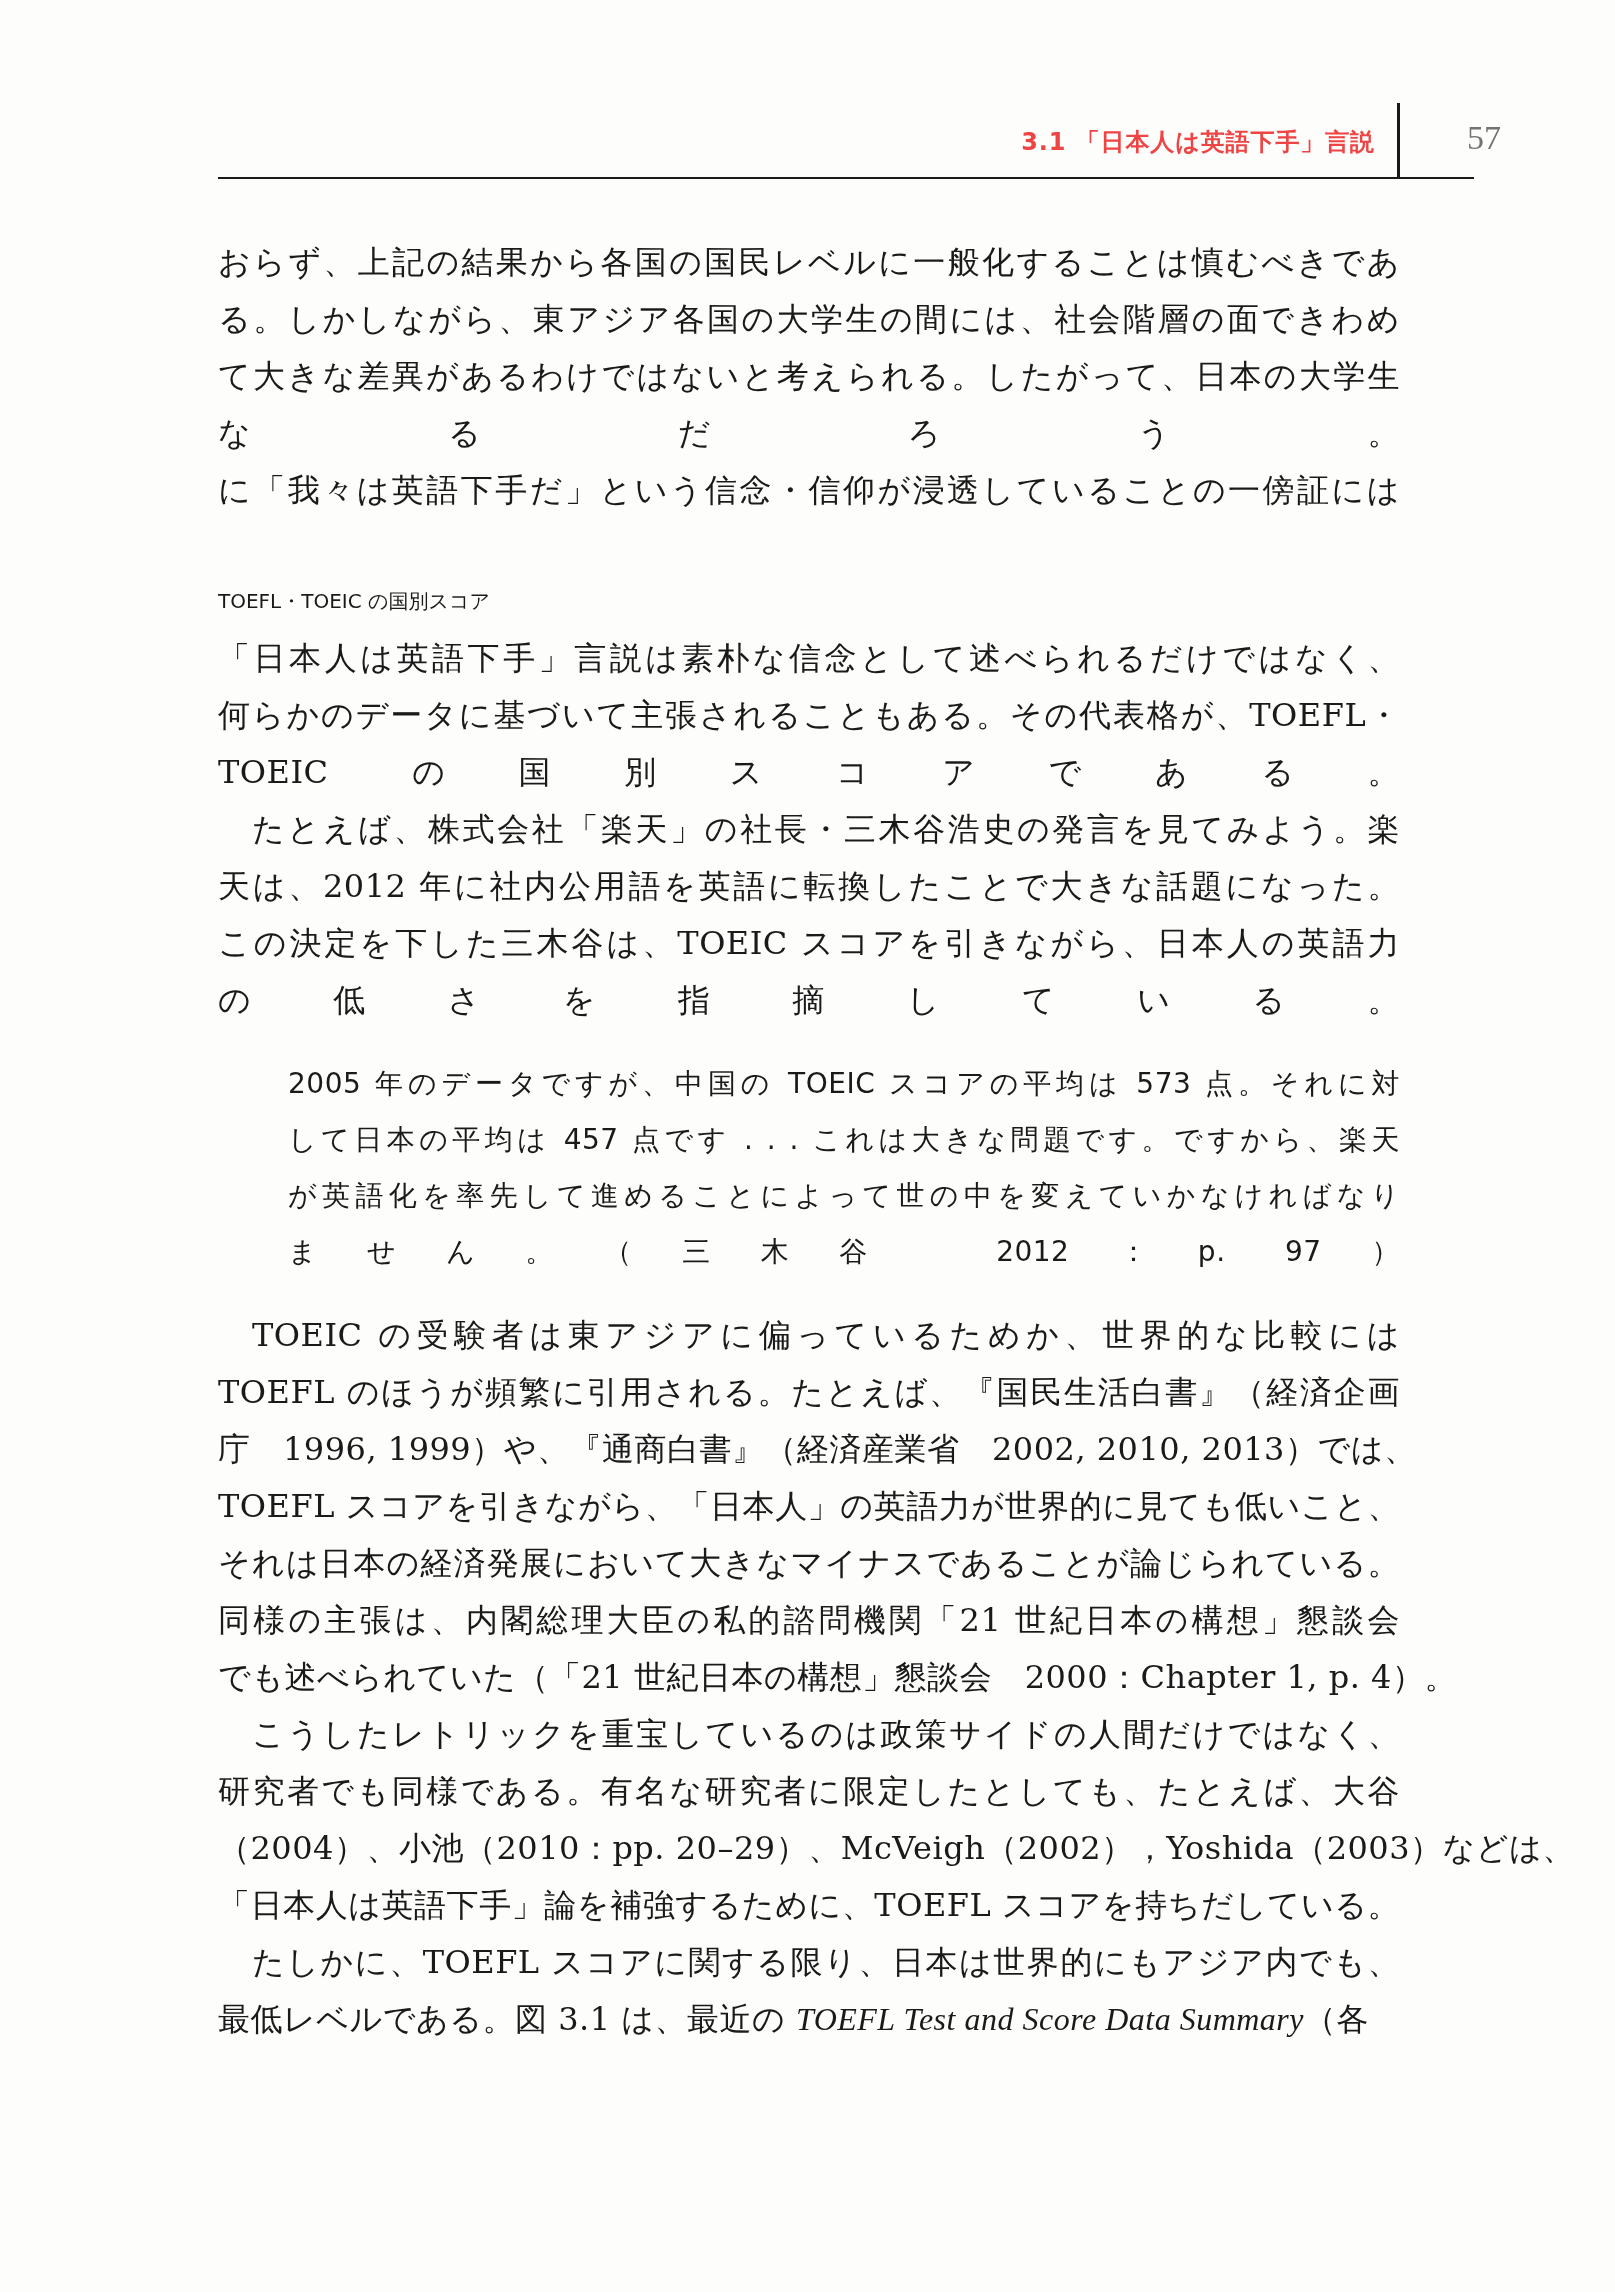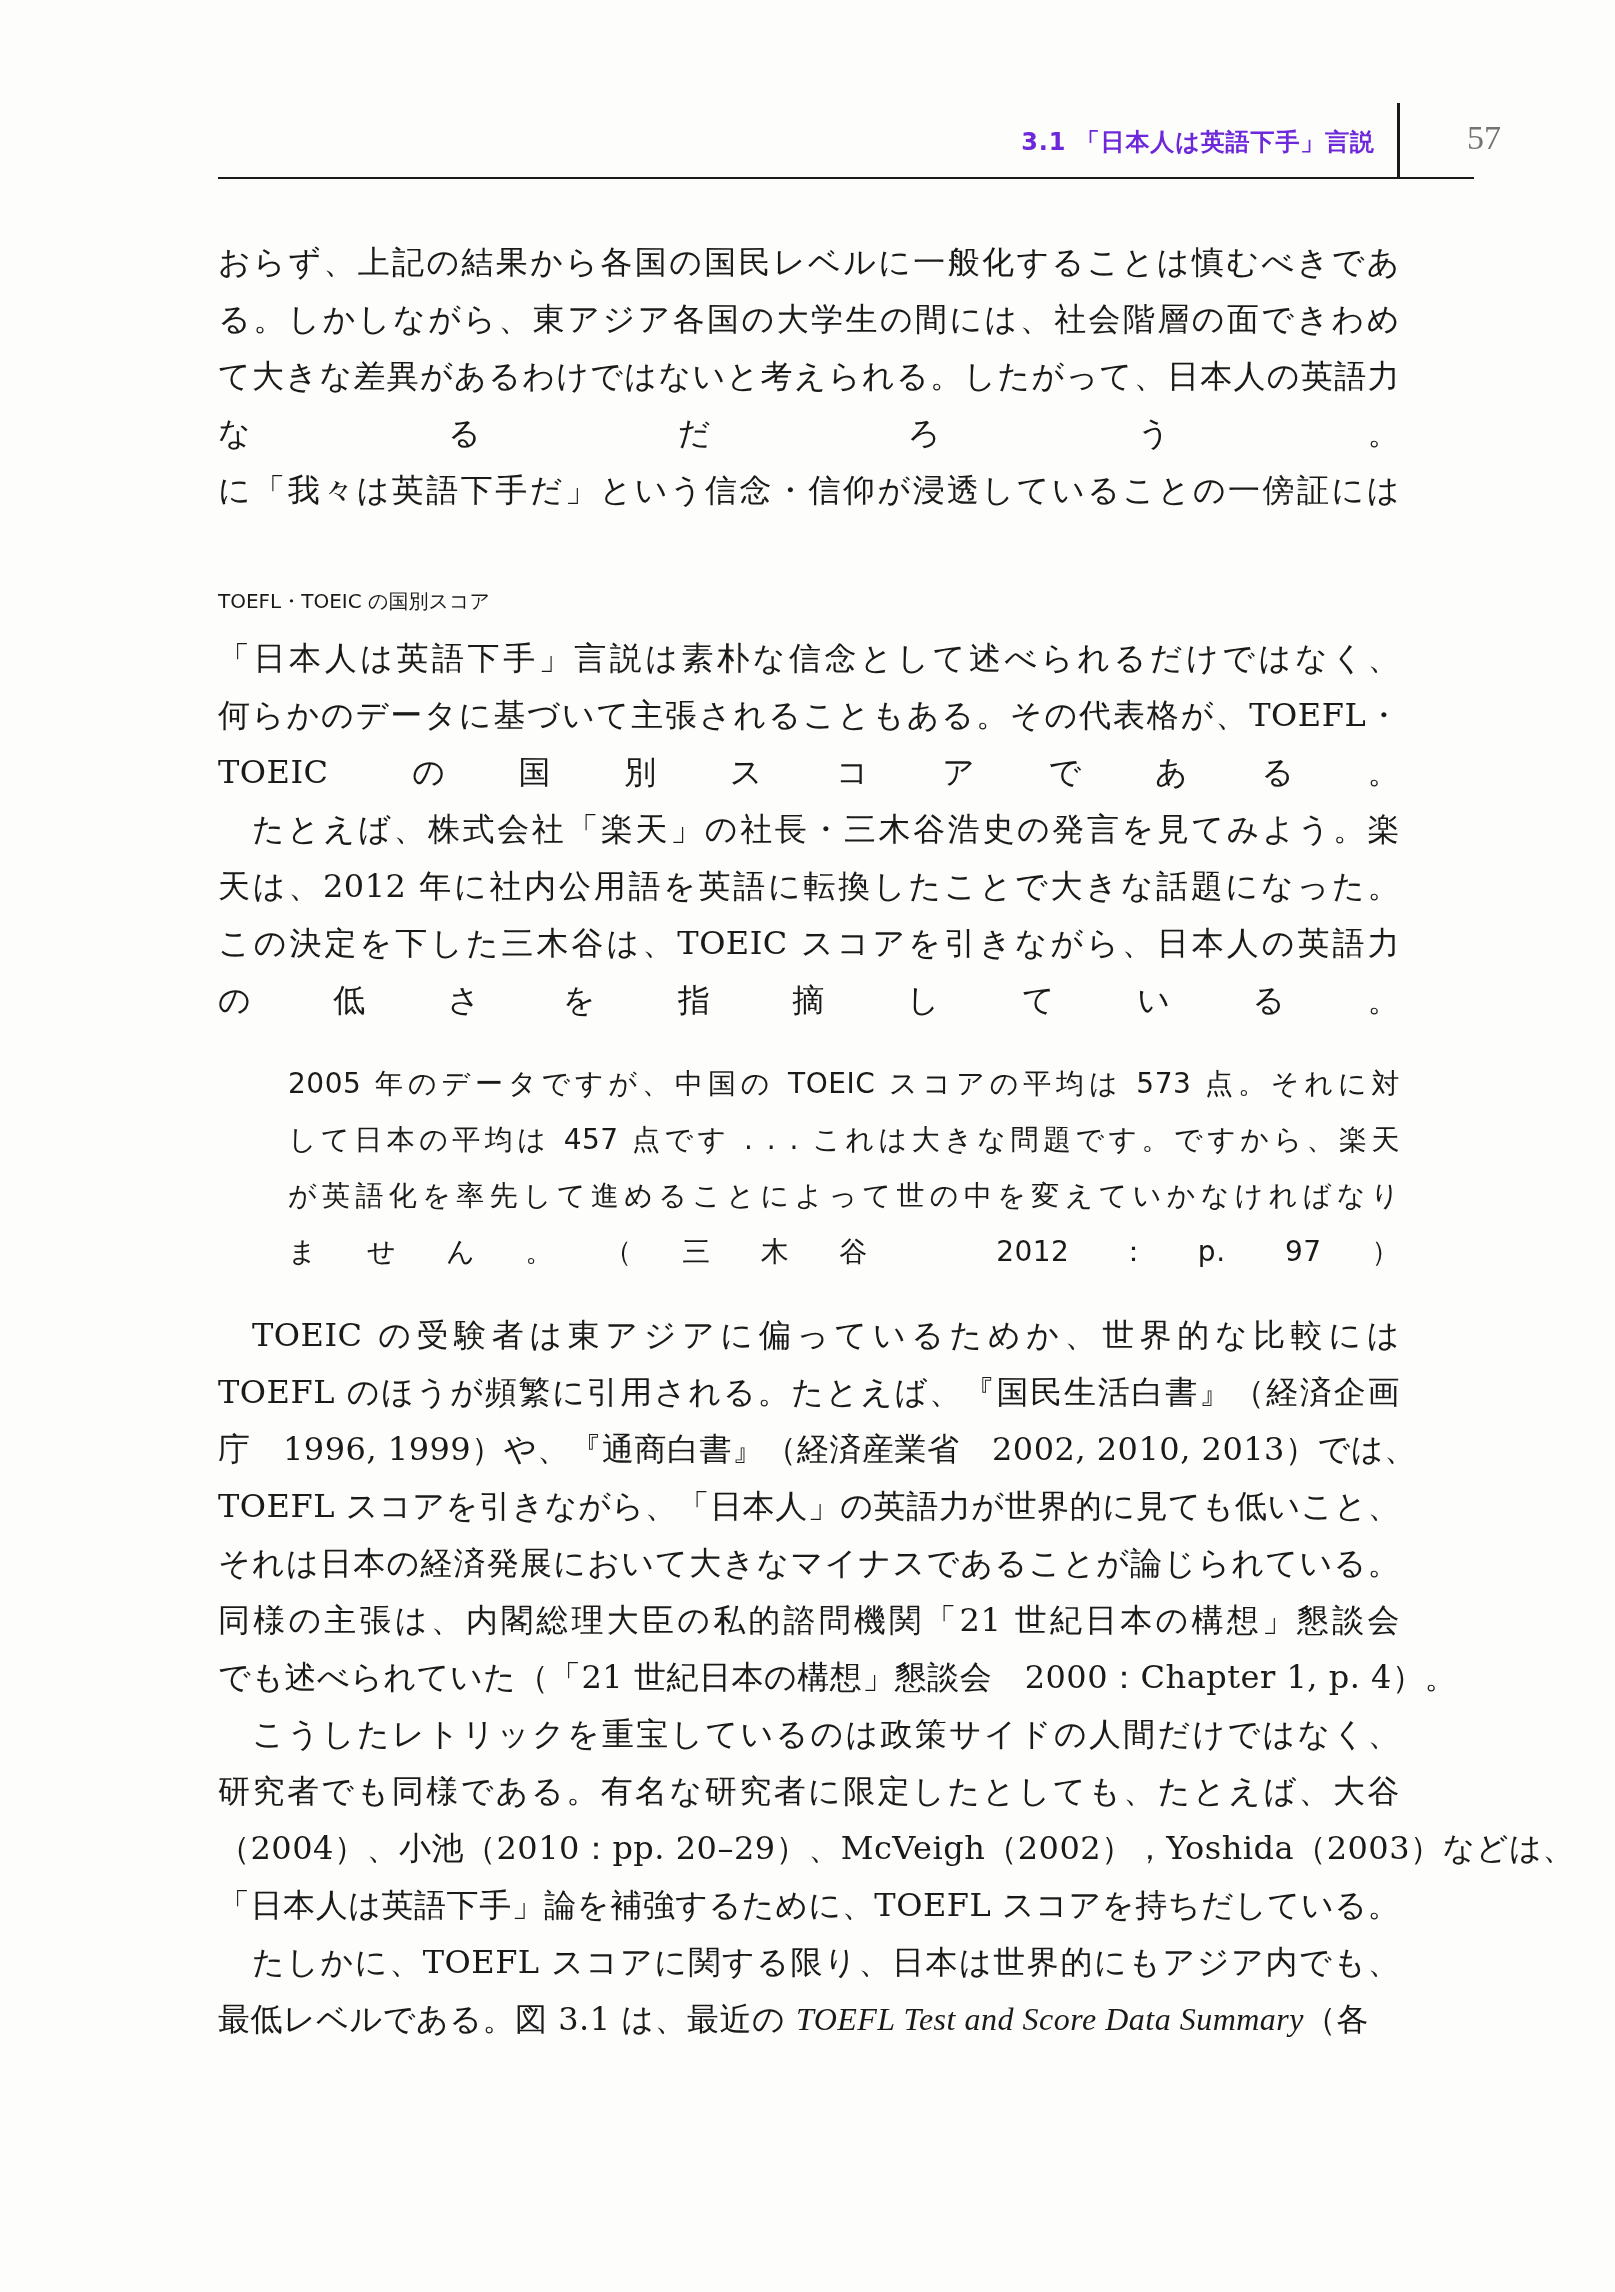--- a/index.html
+++ b/index.html
@@ -8,21 +8,21 @@
     color:#1a1a1a;
     font-family:"DejaVu Serif", "Liberation Serif", serif;
   }
   .header {
     position:absolute; left:218px; top:103px; width:1256px; height:74px;
     border-bottom:2.7px solid #1a1a1a;
   }
   .header-title {
     position:absolute; right:99px; top:23px;
     font-family:"DejaVu Sans", "Liberation Sans", sans-serif;
-    font-weight:bold; font-size:24px; letter-spacing:0.9px; color:#6d28d9;
+    font-weight:bold; font-size:24px; letter-spacing:0.9px; color:#ef4444;
   }
   .header-divider {
     position:absolute; left:1179px; top:0; width:2.7px; height:74px; background:#1a1a1a;
   }
   .page-number {
     position:absolute; left:1205px; top:16px;
     font-family:"Liberation Serif", serif; font-size:34px; color:#737373;margin-left:44px;
   }
   .content { position:absolute; left:218px; top:234px; width:1182px; }
   .line {
@@ -55,21 +55,21 @@
 <div class="content">
 
   <div>
     <div class="line justify">
         <span>おらず、上記の結果から各国の国民レベルに一般化することは慎むべきであ</span>
       </div>
     <div class="line justify">
         <span>る。しかしながら、東アジア各国の大学生の間には、社会階層の面できわめ</span>
       </div>
     <div class="line justify">
-        <span>て大きな差異があるわけではないと考えられる。したがって、日本人の英語力</span>
+        <span>て大きな差異があるわけではないと考えられる。したがって、日本の大学生</span>
       </div>
     <div class="line justify last">
         <span>なるだろう。</span>
       </div>
     <div class="line justify">
         <span>に「我々は英語下手だ」という信念・信仰が浸透していることの一傍証には</span>
       </div>
   </div>
 
   <div class="heading">TOEFL・TOEIC の国別スコア</div>

